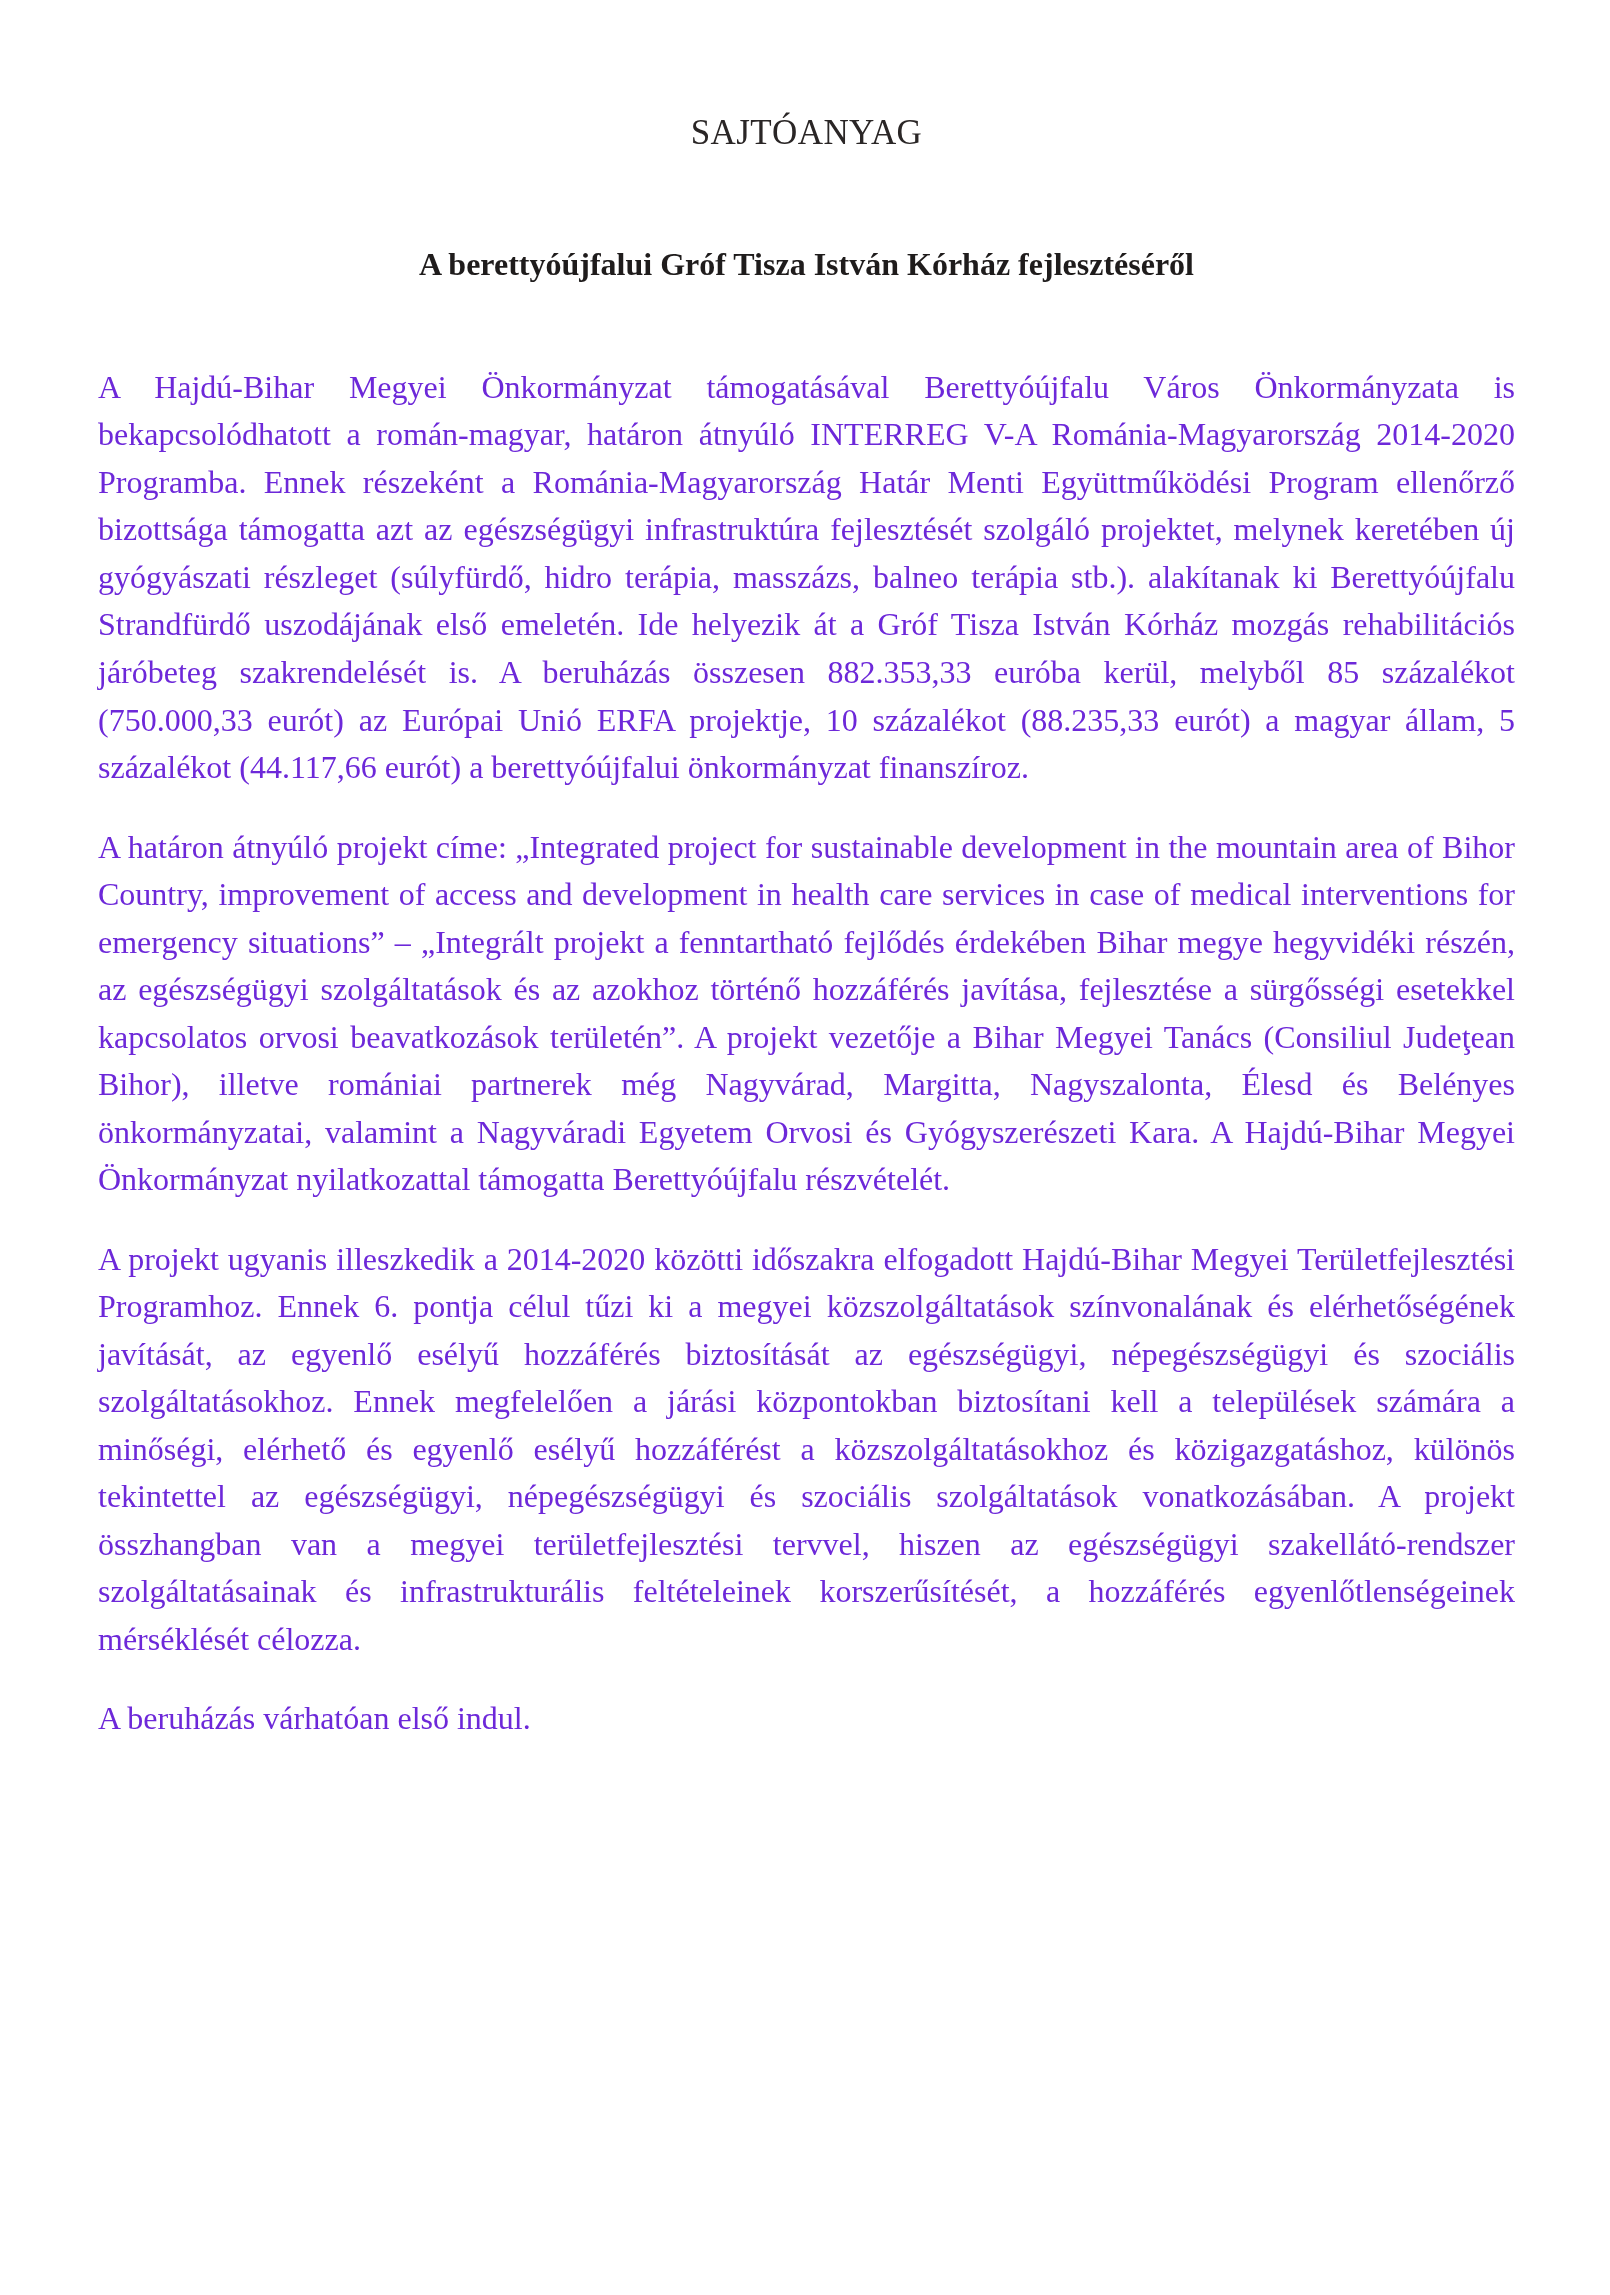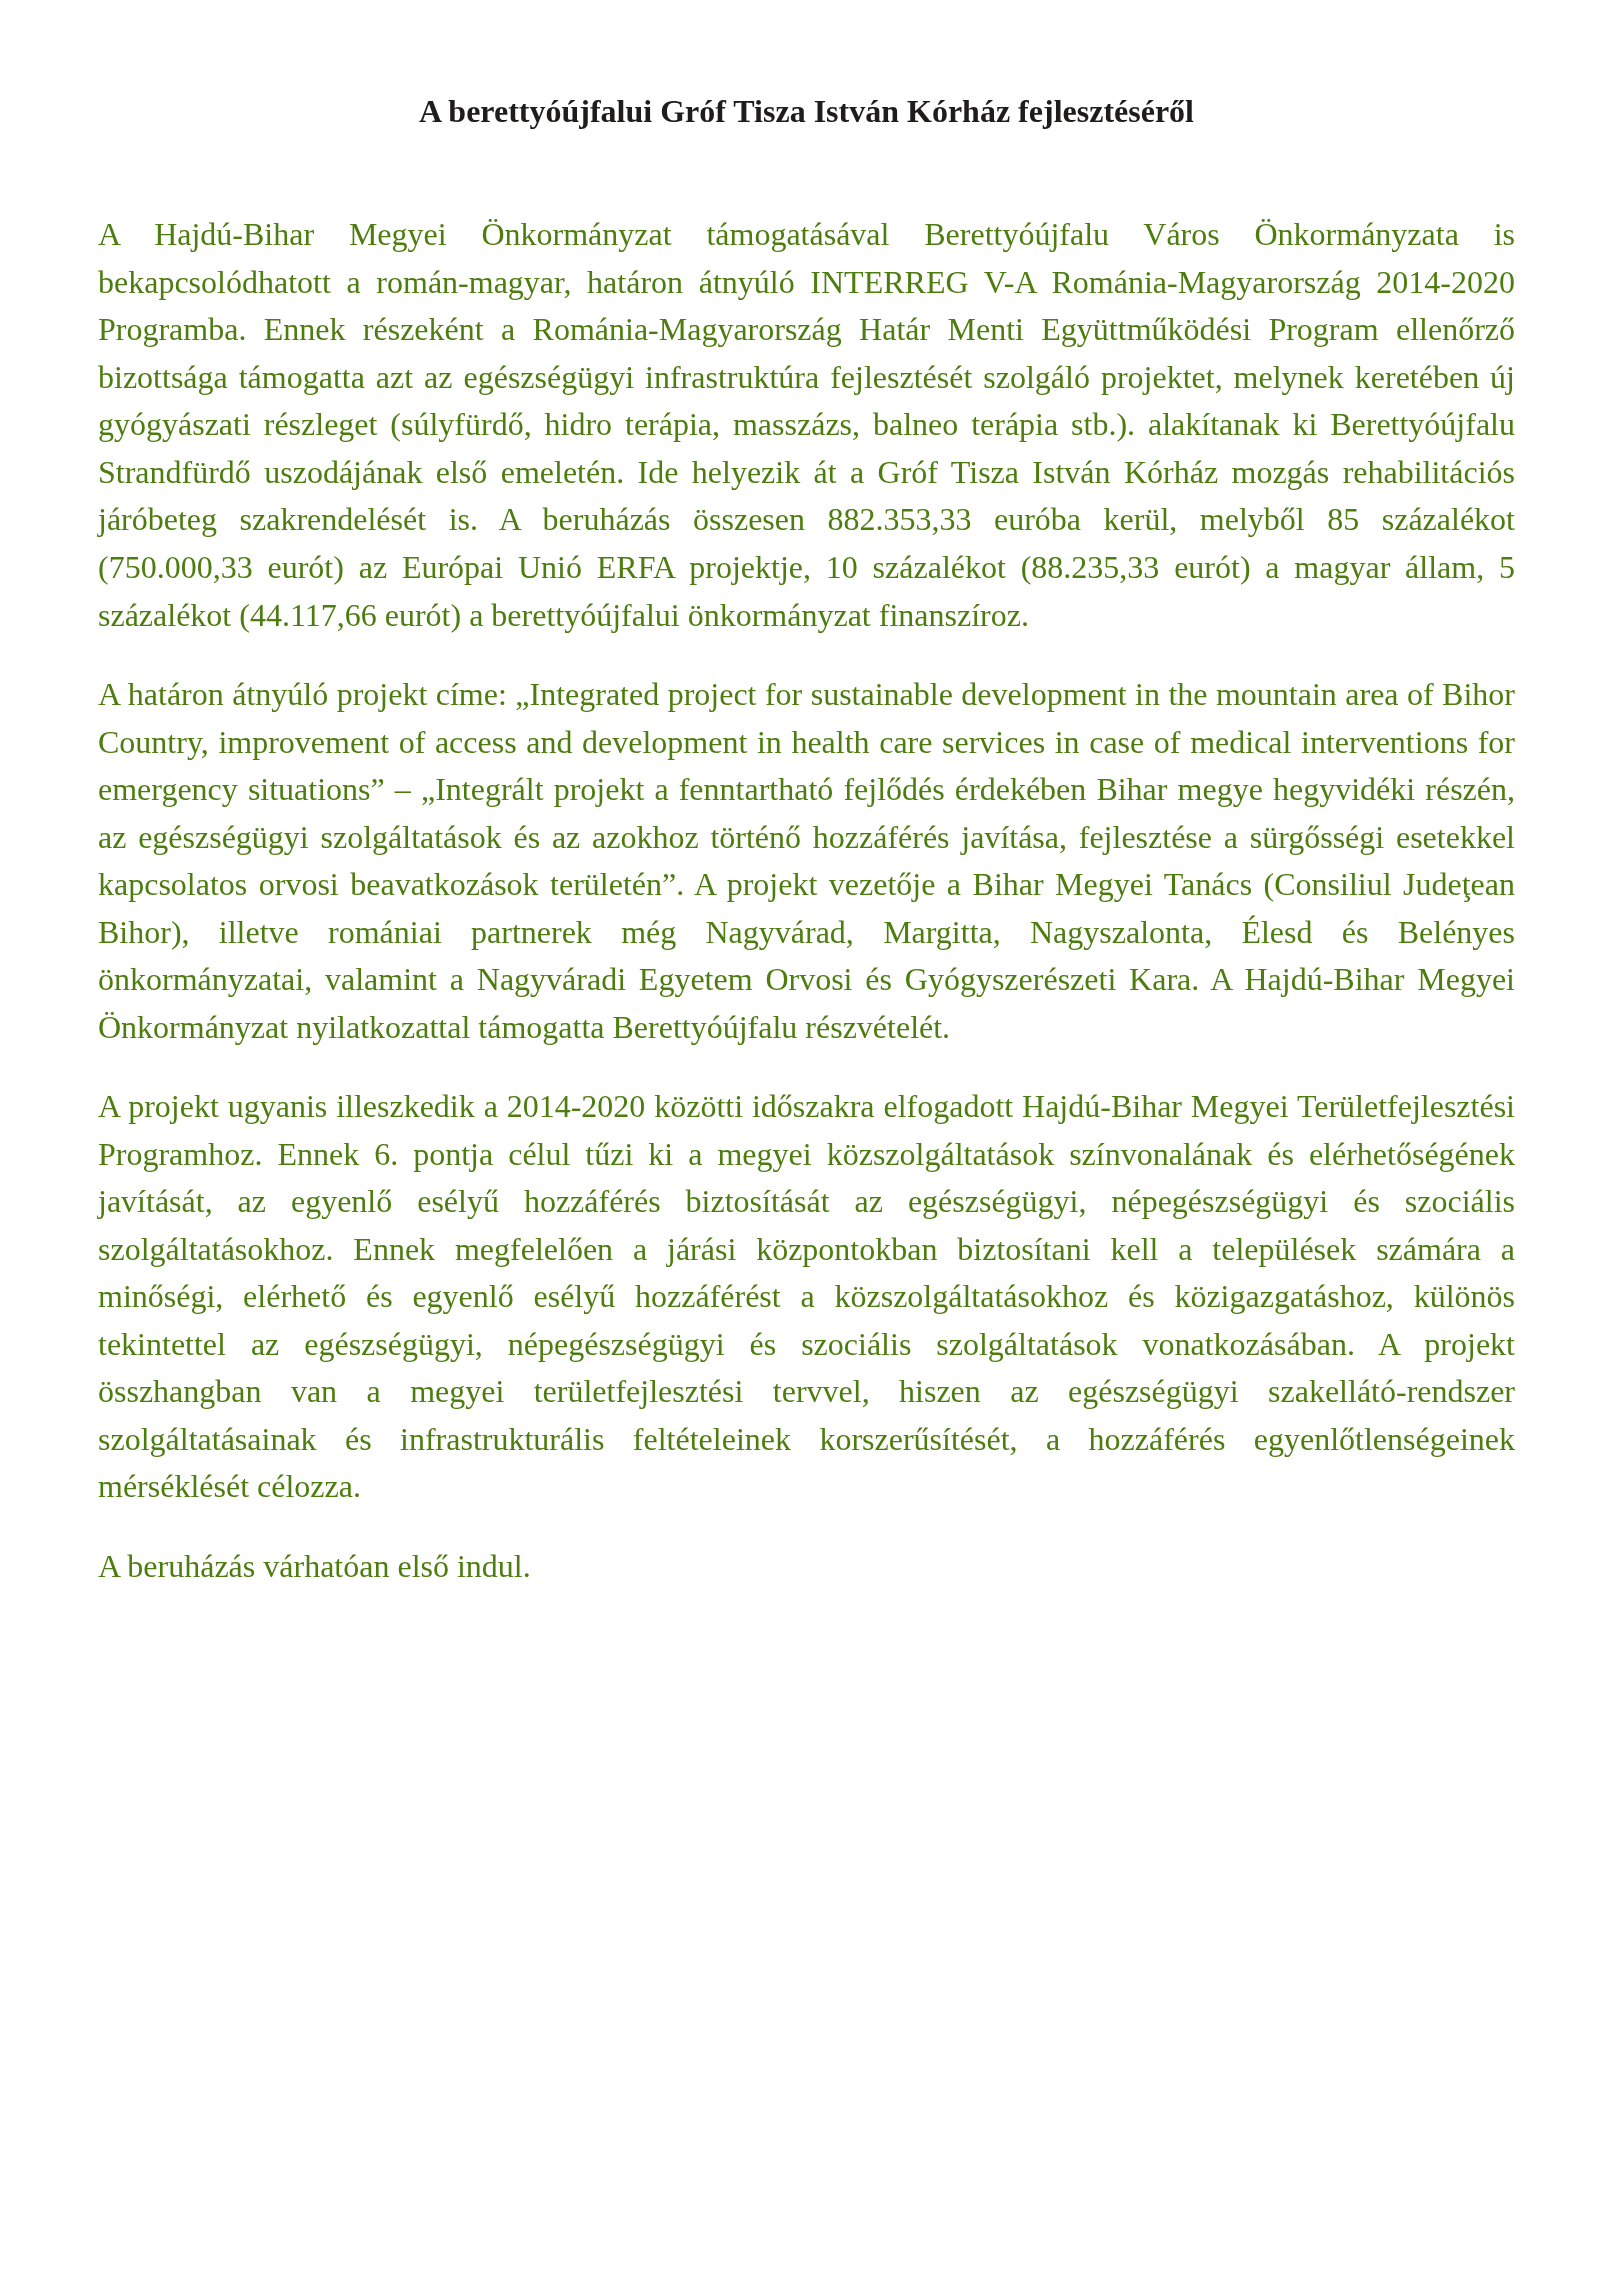--- a/index.html
+++ b/index.html
@@ -48,33 +48,34 @@
   }
   .body-text {
     padding-top: 81px;
   }
   p.para {
     margin: 0 0 32px 0;
     font-size: 32px;
     line-height: 1.485;
     text-align: justify;
     text-justify: inter-word;
-    color: #4d7c0f;
+    color: #6d28d9;
     hyphens: none;
   }
   p.para:last-child {
     margin-bottom: 0;
   }
 </style>
 </head>
 <body>
 
 <div class="page">
   <div class="content">
 
+    <h1 class="doc-title">SAJTÓANYAG</h1>
 
     <h2 class="doc-subtitle">A berettyóújfalui Gróf Tisza István Kórház fejlesztéséről</h2>
 
     <div class="body-text">
       <p class="para">A Hajdú-Bihar Megyei Önkormányzat támogatásával Berettyóújfalu Város Önkormányzata is bekapcsolódhatott a román-magyar, határon átnyúló INTERREG V-A Románia-Magyarország 2014-2020 Programba. Ennek részeként a Románia-Magyarország Határ Menti Együttműködési Program ellenőrző bizottsága támogatta azt az egészségügyi infrastruktúra fejlesztését szolgáló projektet, melynek keretében új gyógyászati részleget (súlyfürdő, hidro terápia, masszázs, balneo terápia stb.). alakítanak ki Berettyóújfalu Strandfürdő uszodájának első emeletén. Ide helyezik át a Gróf Tisza István Kórház mozgás rehabilitációs járóbeteg szakrendelését is. A beruházás összesen 882.353,33 euróba kerül, melyből 85 százalékot (750.000,33 eurót) az Európai Unió ERFA projektje, 10 százalékot (88.235,33 eurót) a magyar állam, 5 százalékot (44.117,66 eurót) a berettyóújfalui önkormányzat finanszíroz.</p>
       <p class="para">A határon átnyúló projekt címe: „Integrated project for sustainable development in the mountain area of Bihor Country, improvement of access and development in health care services in case of medical interventions for emergency situations” – „Integrált projekt a fenntartható fejlődés érdekében Bihar megye hegyvidéki részén, az egészségügyi szolgáltatások és az azokhoz történő hozzáférés javítása, fejlesztése a sürgősségi esetekkel kapcsolatos orvosi beavatkozások területén”. A projekt vezetője a Bihar Megyei Tanács (Consiliul Judeţean Bihor), illetve romániai partnerek még Nagyvárad, Margitta, Nagyszalonta, Élesd és Belényes önkormányzatai, valamint a Nagyváradi Egyetem Orvosi és Gyógyszerészeti Kara. A Hajdú-Bihar Megyei Önkormányzat nyilatkozattal támogatta Berettyóújfalu részvételét.</p>
       <p class="para">A projekt ugyanis illeszkedik a 2014-2020 közötti időszakra elfogadott Hajdú-Bihar Megyei Területfejlesztési Programhoz. Ennek 6. pontja célul tűzi ki a megyei közszolgáltatások színvonalának és elérhetőségének javítását, az egyenlő esélyű hozzáférés biztosítását az egészségügyi, népegészségügyi és szociális szolgáltatásokhoz. Ennek megfelelően a járási központokban biztosítani kell a települések számára a minőségi, elérhető és egyenlő esélyű hozzáférést a közszolgáltatásokhoz és közigazgatáshoz, különös tekintettel az egészségügyi, népegészségügyi és szociális szolgáltatások vonatkozásában. A projekt összhangban van a megyei területfejlesztési tervvel, hiszen az egészségügyi szakellátó-rendszer szolgáltatásainak és infrastrukturális feltételeinek korszerűsítését, a hozzáférés egyenlőtlenségeinek mérséklését célozza.</p>
       <p class="para">A beruházás várhatóan első indul.</p>
     </div>
 

